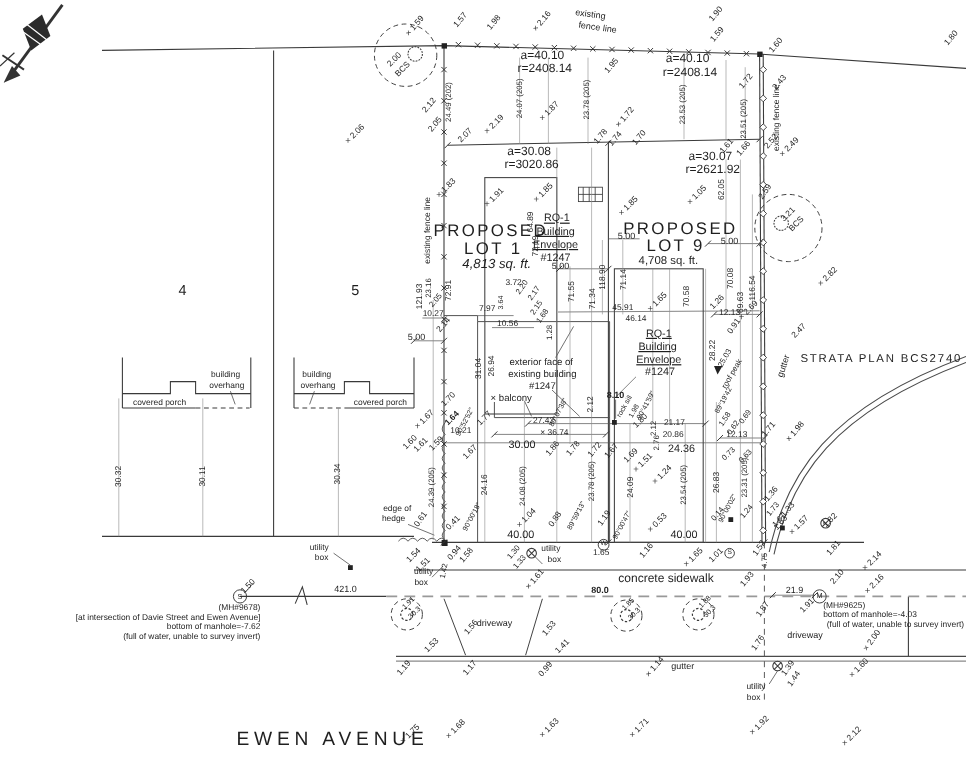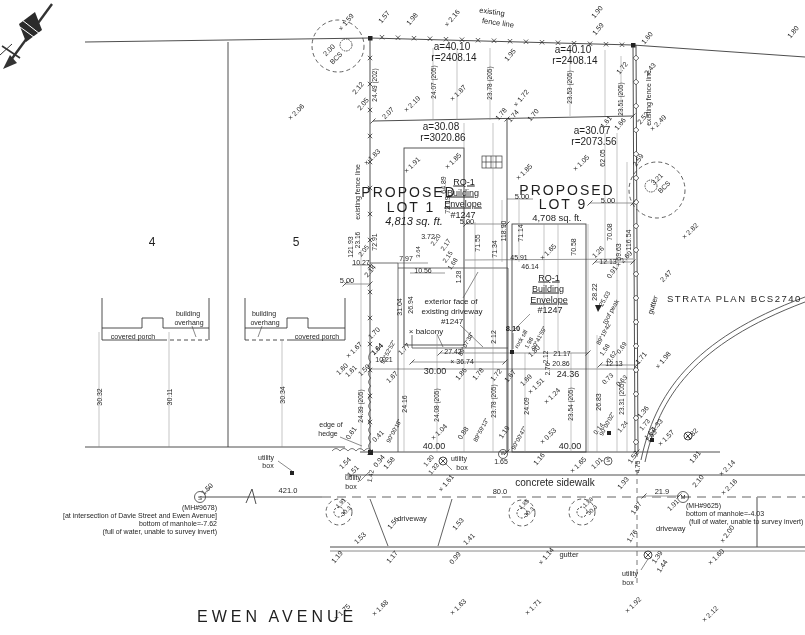--- a/index.html
+++ b/index.html
@@ -318,21 +318,21 @@
       <div class="lbl" style="left: 521px; top: 98px; font-size: 7px; transform: translate(-50%, -50%) rotate(-50deg);">× 1.72</div>
       <div class="lbl" style="left: 533px; top: 115px; font-size: 7px; transform: translate(-50%, -50%) rotate(-50deg);">1.70</div>
       <div class="lbl" style="left: 570px; top: 87px; font-size: 6.5px; transform: translate(-50%, -50%) rotate(-90deg);">23.53 (205)</div>
       <div class="lbl" style="left: 622px; top: 68px; font-size: 7px; transform: translate(-50%, -50%) rotate(-50deg);">1.72</div>
       <div class="lbl" style="left: 650px; top: 69px; font-size: 7px; transform: translate(-50%, -50%) rotate(-50deg);">2.43</div>
       <div class="lbl" style="left: 648px; top: 98px; font-size: 7px; transform: translate(-50%, -50%) rotate(-90deg);">existing fence line</div>
       <div class="lbl" style="left: 621px; top: 99px; font-size: 6.5px; transform: translate(-50%, -50%) rotate(-90deg);">23.51 (205)</div>
       <div class="lbl" style="left: 441px; top: 127px; font-size: 10px; transform: translate(-50%, -50%) rotate(0deg);">a=30.08</div>
       <div class="lbl" style="left: 443px; top: 138px; font-size: 10px; transform: translate(-50%, -50%) rotate(0deg);">r=3020.86</div>
       <div class="lbl" style="left: 592px; top: 131px; font-size: 10px; transform: translate(-50%, -50%) rotate(0deg);">a=30.07</div>
-      <div class="lbl" style="left: 594px; top: 142px; font-size: 10px; transform: translate(-50%, -50%) rotate(0deg);">r=2073.56</div>
+      <div class="lbl" style="left: 594px; top: 142px; font-size: 10px; transform: translate(-50%, -50%) rotate(0deg);">r=2621.92</div>
       <div class="lbl" style="left: 606px; top: 122px; font-size: 7px; transform: translate(-50%, -50%) rotate(-50deg);">1.61</div>
       <div class="lbl" style="left: 620px; top: 124px; font-size: 7px; transform: translate(-50%, -50%) rotate(-50deg);">1.66</div>
       <div class="lbl" style="left: 643px; top: 118px; font-size: 7px; transform: translate(-50%, -50%) rotate(-50deg);">2.52</div>
       <div class="lbl" style="left: 658px; top: 123px; font-size: 7px; transform: translate(-50%, -50%) rotate(-45deg);">× 2.49</div>
       <div class="lbl" style="left: 357px; top: 192px; font-size: 7px; transform: translate(-50%, -50%) rotate(-90deg);">existing fence line</div>
       <div class="lbl" style="left: 372px; top: 157px; font-size: 7px; transform: translate(-50%, -50%) rotate(-45deg);">× 1.83</div>
       <div class="lbl" style="left: 412px; top: 165px; font-size: 7px; transform: translate(-50%, -50%) rotate(-45deg);">× 1.91</div>
       <div class="lbl" style="left: 453px; top: 161px; font-size: 7px; transform: translate(-50%, -50%) rotate(-45deg);">× 1.85</div>
       <div class="lbl" style="left: 409px; top: 192px; font-size: 14px; letter-spacing: 2px; transform: translate(-50%, -50%) rotate(0deg);">PROPOSED</div>
       <div class="lbl" style="left: 411px; top: 207px; font-size: 14px; letter-spacing: 2px; transform: translate(-50%, -50%) rotate(0deg);">LOT 1</div>
@@ -393,21 +393,21 @@
       <div class="lbl" style="left: 608px; top: 261px; font-size: 7px; transform: translate(-50%, -50%) rotate(0deg);">12.13</div>
       <div class="lbl" style="left: 624px; top: 259px; font-size: 7px; transform: translate(-50%, -50%) rotate(-45deg);">× 2.69</div>
       <div class="lbl" style="left: 612px; top: 272px; font-size: 7px; transform: translate(-50%, -50%) rotate(-55deg);">0.91</div>
       <div class="lbl" style="left: 690px; top: 231px; font-size: 7px; transform: translate(-50%, -50%) rotate(-45deg);">× 2.82</div>
       <div class="lbl" style="left: 666px; top: 276px; font-size: 7px; transform: translate(-50%, -50%) rotate(-45deg);">2.47</div>
       <div class="lbl" style="left: 653px; top: 305px; font-size: 7.5px; transform: translate(-50%, -50%) rotate(-72deg);">gutter</div>
       <div class="lbl" style="left: 667px; top: 299px; font-size: 9.5px; letter-spacing: 1.5px; transform: translate(0px, -50%) rotate(0deg);">STRATA PLAN BCS2740</div>
       <div class="lbl" style="left: 399px; top: 307px; font-size: 7px; transform: translate(-50%, -50%) rotate(-90deg);">31.04</div>
       <div class="lbl" style="left: 410px; top: 305px; font-size: 7px; transform: translate(-50%, -50%) rotate(-90deg);">26.94</div>
       <div class="lbl" style="left: 451px; top: 302px; font-size: 8px; transform: translate(-50%, -50%) rotate(0deg);">exterior face of</div>
-      <div class="lbl" style="left: 452px; top: 312px; font-size: 8px; transform: translate(-50%, -50%) rotate(0deg);">existing driveway</div>
+      <div class="lbl" style="left: 452px; top: 312px; font-size: 8px; transform: translate(-50%, -50%) rotate(0deg);">existing building</div>
       <div class="lbl" style="left: 452px; top: 322px; font-size: 8px; transform: translate(-50%, -50%) rotate(0deg);">#1247</div>
       <div class="lbl" style="left: 426px; top: 332px; font-size: 8px; transform: translate(-50%, -50%) rotate(0deg);">× balcony</div>
       <div class="lbl" style="left: 374px; top: 333px; font-size: 7px; transform: translate(-50%, -50%) rotate(-45deg);">1.70</div>
       <div class="lbl" style="left: 354px; top: 350px; font-size: 7px; transform: translate(-50%, -50%) rotate(-45deg);">× 1.67</div>
       <div class="lbl" style="left: 377px; top: 349px; font-size: 7px; font-weight: 700; transform: translate(-50%, -50%) rotate(-45deg);">1.64</div>
       <div class="lbl" style="left: 388px; top: 352px; font-size: 6px; transform: translate(-50%, -50%) rotate(-62deg);">90°52'52"</div>
       <div class="lbl" style="left: 404px; top: 349px; font-size: 7px; transform: translate(-50%, -50%) rotate(-45deg);">1.77</div>
       <div class="lbl" style="left: 384px; top: 359px; font-size: 7px; transform: translate(-50%, -50%) rotate(0deg);">10.21</div>
       <div class="lbl" style="left: 351px; top: 371px; font-size: 7px; transform: translate(-50%, -50%) rotate(-45deg);">1.61</div>
       <div class="lbl" style="left: 364px; top: 370px; font-size: 7px; transform: translate(-50%, -50%) rotate(-45deg);">1.59</div>
@@ -503,21 +503,21 @@
       <div class="lbl" style="left: 501px; top: 461px; font-size: 7px; transform: translate(-50%, -50%) rotate(0deg);">1.65</div>
       <div class="lbl" style="left: 539px; top: 459px; font-size: 7px; transform: translate(-50%, -50%) rotate(-50deg);">1.16</div>
       <div class="lbl" style="left: 578px; top: 465px; font-size: 7px; transform: translate(-50%, -50%) rotate(-45deg);">× 1.65</div>
       <div class="lbl" style="left: 555px; top: 483px; font-size: 10px; transform: translate(-50%, -50%) rotate(0deg);">concrete sidewalk</div>
       <div class="lbl" style="left: 288px; top: 491px; font-size: 7.5px; transform: translate(-50%, -50%) rotate(0deg);">421.0</div>
       <div class="lbl" style="left: 207px; top: 489px; font-size: 7px; transform: translate(-50%, -50%) rotate(-45deg);">1.50</div>
       <div class="lbl" style="left: 217px; top: 507px; font-size: 7px; transform: translate(-100%, -50%) rotate(0deg);">(MH#9678)</div>
       <div class="lbl" style="left: 217px; top: 515px; font-size: 7px; transform: translate(-100%, -50%) rotate(0deg);">[at intersection of Davie Street and Ewen Avenue]</div>
       <div class="lbl" style="left: 217px; top: 523px; font-size: 7px; transform: translate(-100%, -50%) rotate(0deg);">bottom of manhole=-7.62</div>
       <div class="lbl" style="left: 217px; top: 531px; font-size: 7px; transform: translate(-100%, -50%) rotate(0deg);">(full of water, unable to survey invert)</div>
-      <div class="lbl" style="left: 500px; top: 492px; font-size: 7.5px; transform: translate(-50%, -50%) rotate(0deg);">80.0</div>
+      <div class="lbl" style="left: 500px; top: 492px; font-size: 7.5px; transform: translate(-50%, -50%) rotate(0deg); font-weight: bold;">80.0</div>
       <div class="lbl" style="left: 662px; top: 492px; font-size: 7.5px; transform: translate(-50%, -50%) rotate(0deg);">21.9</div>
       <div class="lbl" style="left: 623px; top: 483px; font-size: 7px; transform: translate(-50%, -50%) rotate(-50deg);">1.93</div>
       <div class="lbl" style="left: 698px; top: 481px; font-size: 7px; transform: translate(-50%, -50%) rotate(-50deg);">2.10</div>
       <div class="lbl" style="left: 729px; top: 487px; font-size: 7px; transform: translate(-50%, -50%) rotate(-45deg);">× 2.16</div>
       <div class="lbl" style="left: 695px; top: 457px; font-size: 7px; transform: translate(-50%, -50%) rotate(-50deg);">1.81</div>
       <div class="lbl" style="left: 727px; top: 468px; font-size: 7px; transform: translate(-50%, -50%) rotate(-45deg);">× 2.14</div>
       <div class="lbl" style="left: 633px; top: 457px; font-size: 7px; transform: translate(-50%, -50%) rotate(-55deg);">1.52</div>
       <div class="lbl" style="left: 638px; top: 467px; font-size: 6.5px; transform: translate(-50%, -50%) rotate(-90deg);">4.75</div>
       <div class="lbl" style="left: 597px; top: 463px; font-size: 7px; transform: translate(-50%, -50%) rotate(-45deg);">1.01</div>
       <div class="lbl" style="left: 673px; top: 505px; font-size: 7px; transform: translate(-50%, -50%) rotate(-45deg);">1.91</div>

